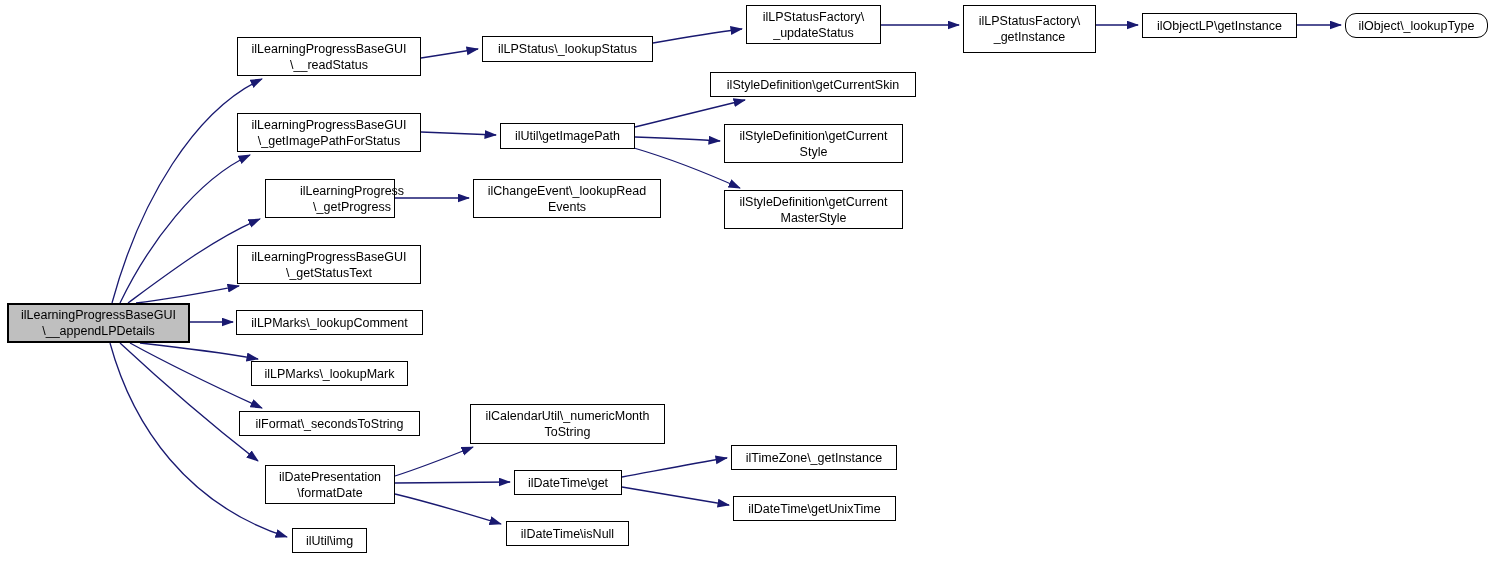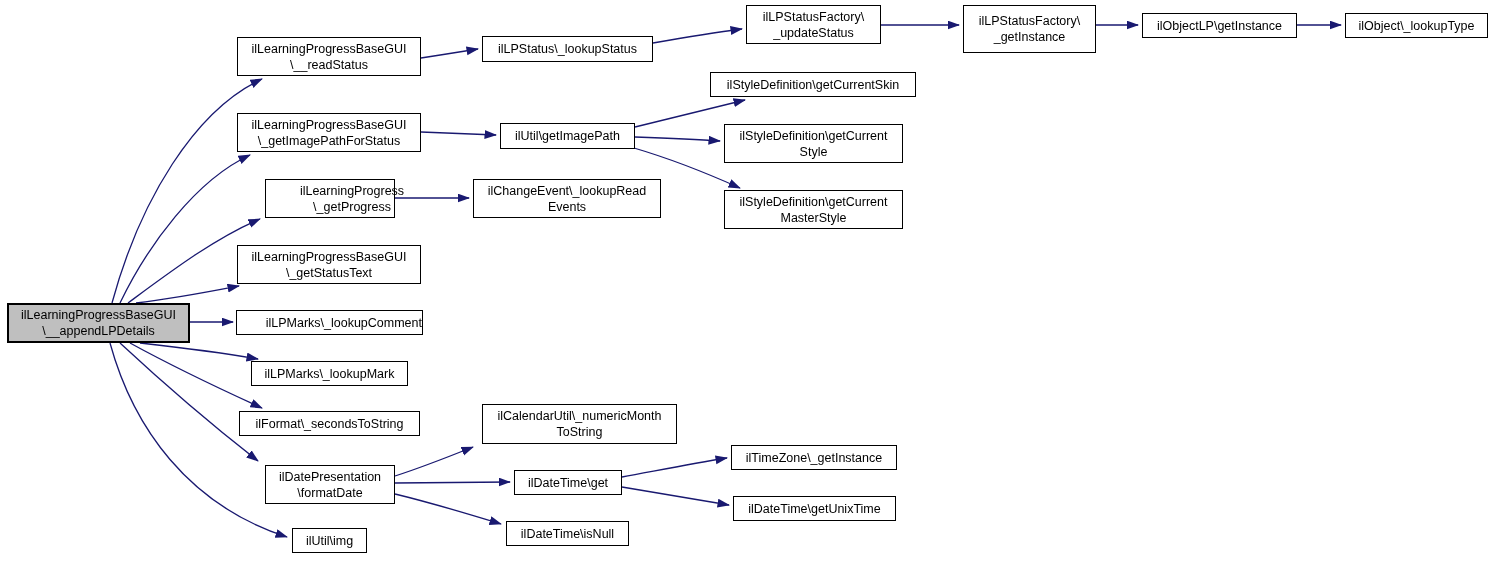--- a/index.html
+++ b/index.html
@@ -107,21 +107,21 @@
         <span>ilLPStatusFactory\</span>
         <span>_updateStatus</span>
       </div>
       <div class="node" style="left: 963px; top: 5px; width: 133px; height: 48px;">
         <span>ilLPStatusFactory\</span>
         <span>_getInstance</span>
       </div>
       <div class="node" style="left: 1142px; top: 13px; width: 155px; height: 25px;">
         <span>ilObjectLP\getInstance</span>
       </div>
-      <div class="node" style="left: 1345px; top: 13px; width: 143px; height: 25px;">
+      <div class="node" style="left: 1345px; top: 13px; width: 143px; height: 25px; border-radius: 11px;">
         <span>ilObject\_lookupType</span>
       </div>
       <div class="node" style="left: 237px; top: 113px; width: 184px; height: 39px;">
         <span>ilLearningProgressBaseGUI</span>
         <span>\_getImagePathForStatus</span>
       </div>
       <div class="node" style="left: 500px; top: 123px; width: 135px; height: 26px;">
         <span>ilUtil\getImagePath</span>
       </div>
       <div class="node" style="left: 710px; top: 72px; width: 206px; height: 25px;">
@@ -140,34 +140,34 @@
         <span>\_getProgress</span>
       </div>
       <div class="node" style="left: 473px; top: 179px; width: 188px; height: 39px;">
         <span>ilChangeEvent\_lookupRead</span>
         <span>Events</span>
       </div>
       <div class="node" style="left: 237px; top: 245px; width: 184px; height: 39px;">
         <span>ilLearningProgressBaseGUI</span>
         <span>\_getStatusText</span>
       </div>
-      <div class="node" style="left: 236px; top: 310px; width: 187px; height: 25px; align-items: flex-end;">
+      <div class="node" style="left: 236px; top: 310px; width: 187px; height: 25px;">
         <span>ilLPMarks\_lookupComment</span>
       </div>
       <div class="node" style="left: 251px; top: 361px; width: 157px; height: 25px;">
         <span>ilLPMarks\_lookupMark</span>
       </div>
       <div class="node" style="left: 239px; top: 411px; width: 181px; height: 25px;">
         <span>ilFormat\_secondsToString</span>
       </div>
       <div class="node" style="left: 265px; top: 465px; width: 130px; height: 39px;">
         <span>ilDatePresentation</span>
         <span>\formatDate</span>
       </div>
-      <div class="node" style="left: 470px; top: 404px; width: 195px; height: 40px; margin-left: 12px;">
+      <div class="node" style="left: 470px; top: 404px; width: 195px; height: 40px;">
         <span>ilCalendarUtil\_numericMonth</span>
         <span>ToString</span>
       </div>
       <div class="node" style="left: 514px; top: 470px; width: 108px; height: 25px;">
         <span>ilDateTime\get</span>
       </div>
       <div class="node" style="left: 506px; top: 521px; width: 123px; height: 25px;">
         <span>ilDateTime\isNull</span>
       </div>
       <div class="node" style="left: 292px; top: 528px; width: 75px; height: 25px;">

